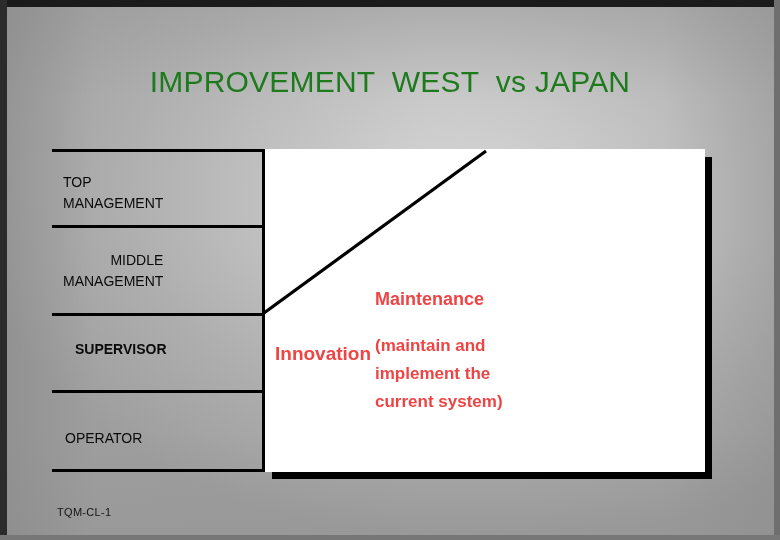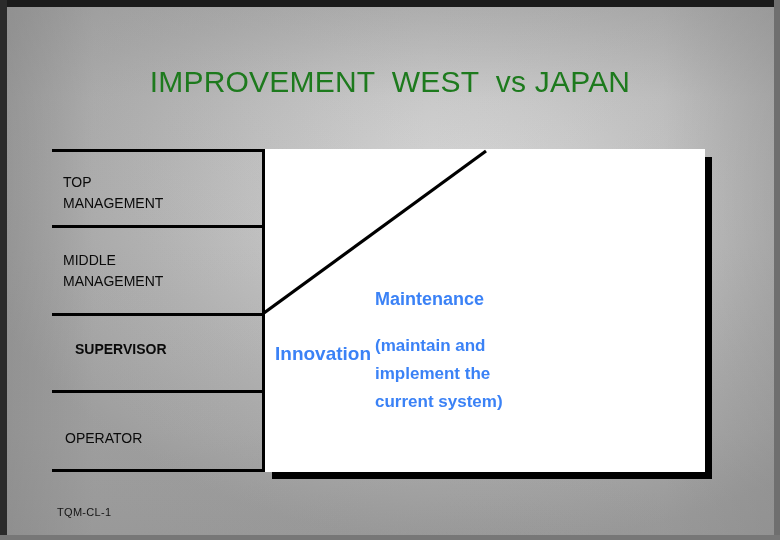--- a/index.html
+++ b/index.html
@@ -117,21 +117,21 @@
     white-space: pre;
   }
   .lbl.bold { font-weight: bold; margin-left: 12px; }
 
   
   .diag { position: absolute; left: 0; top: 0; width: 441px; height: 323px; }
 
   
   .ptxt {
     position: absolute;
-    color: #3b82f6;
+    color: #ef4444;
     font-weight: bold;
     white-space: pre;
   }
   .innovation  { left: 11px;  top: 194px; font-size: 19px; line-height: 22px; }
   .maintenance { left: 111px; top: 140px; font-size: 18px; line-height: 21px; }
   .maint-note  { left: 111px; top: 183px; font-size: 17px; line-height: 28px; }
 
   
   .foot {
     position: absolute;
@@ -178,21 +178,21 @@
 
   <div class="left-col">
     <div class="rule" style="top:0px;"></div>
     <div class="rule" style="top:76px;"></div>
     <div class="rule" style="top:164px;"></div>
     <div class="rule" style="top:241px;"></div>
     <div class="rule" style="top:320px;"></div>
 
     <div class="lbl" style="left:11px; top:23px;">TOP
 MANAGEMENT</div>
-    <div class="lbl" style="left:11px; top:101px;">MIDDLE
+    <div class="lbl" style="left:11px; top:101px;text-align:right;">MIDDLE
 MANAGEMENT</div>
     <div class="lbl bold" style="left:11px; top:190px;">SUPERVISOR</div>
     <div class="lbl" style="left:13px; top:279px;">OPERATOR</div>
   </div>
 
   <div class="foot foot-left">TQM-CL-1</div>
   <div class="foot foot-right">12/13</div>
 
 </div>
 

